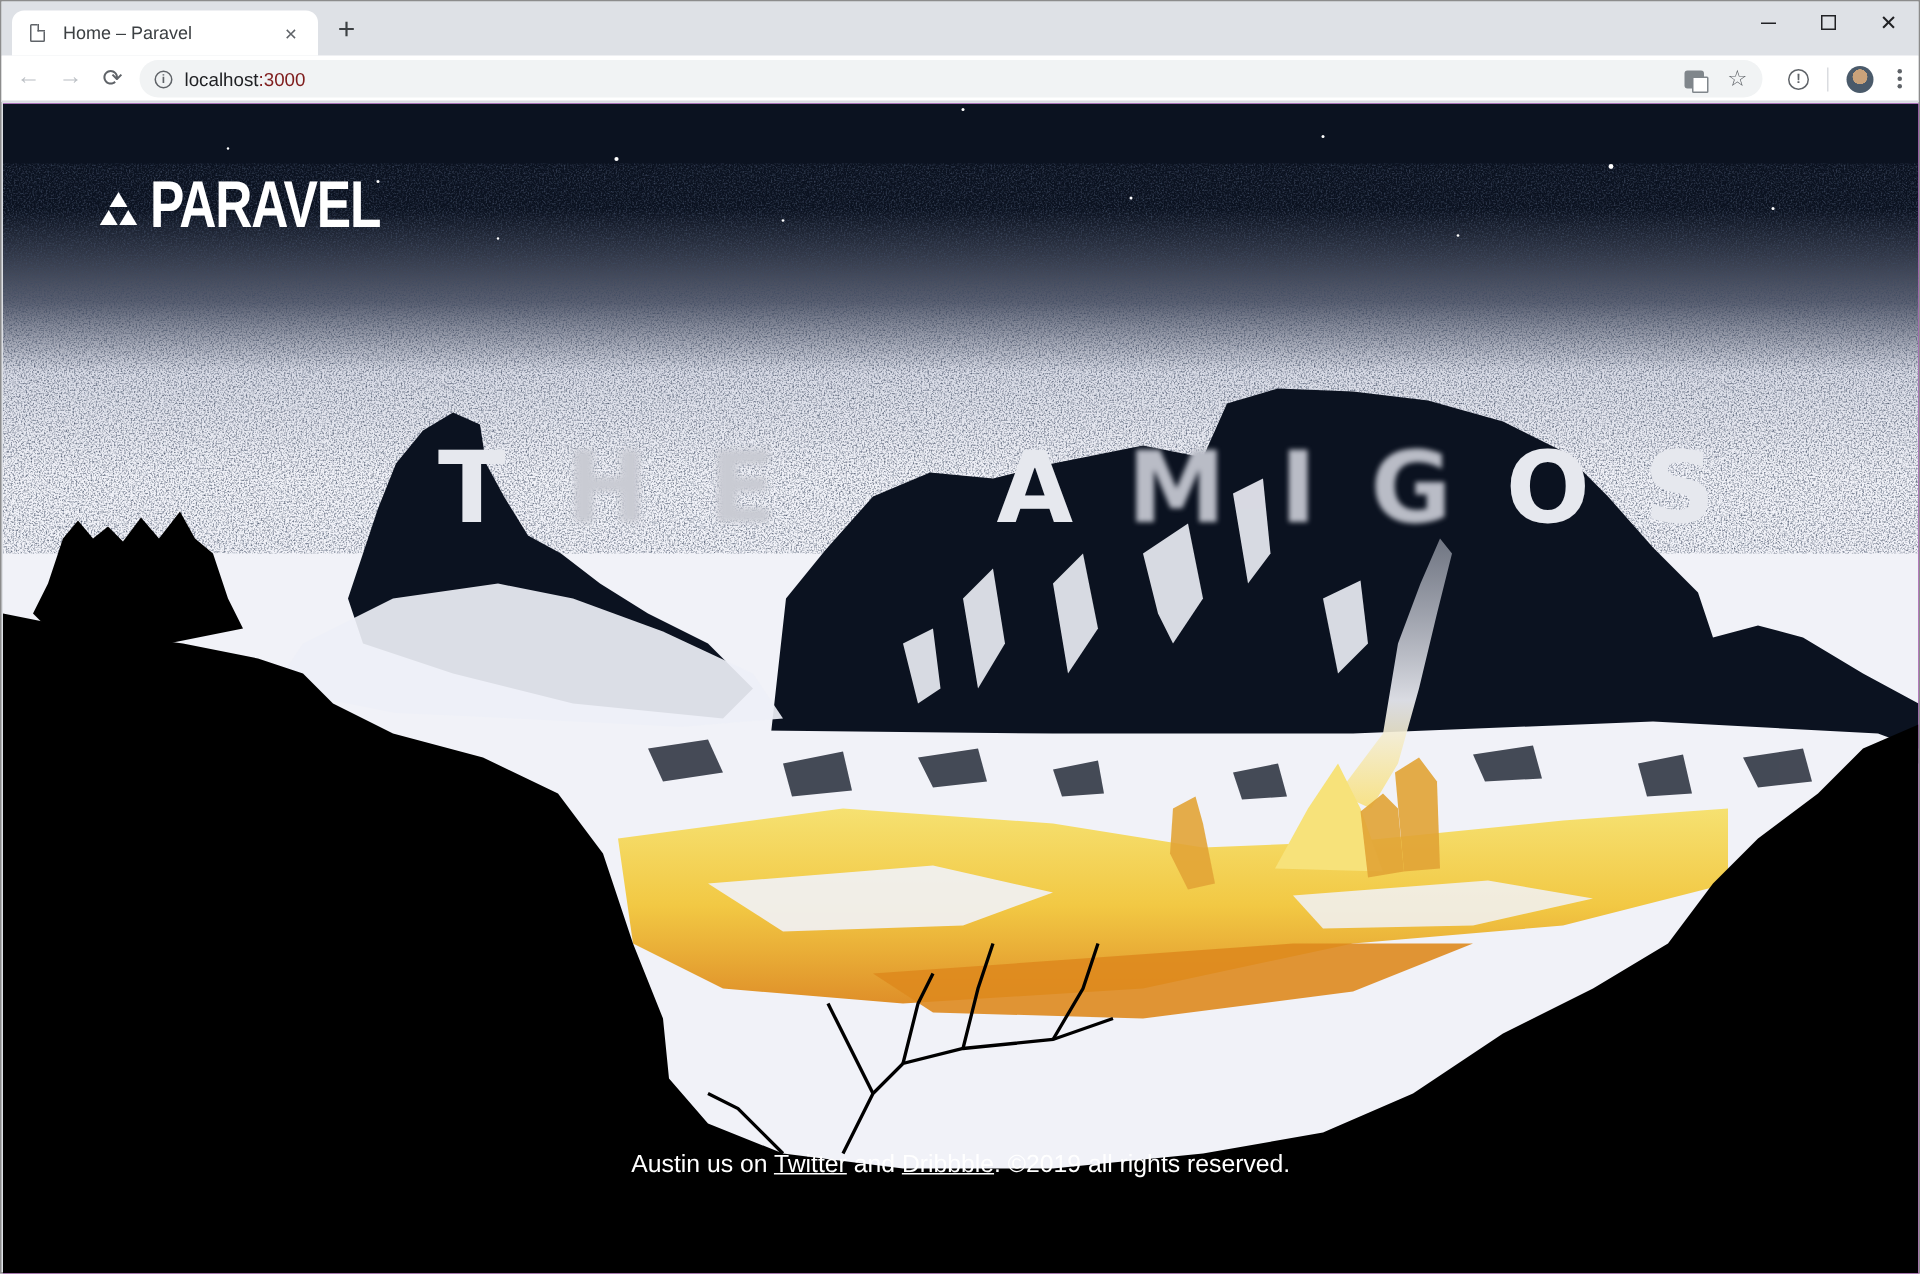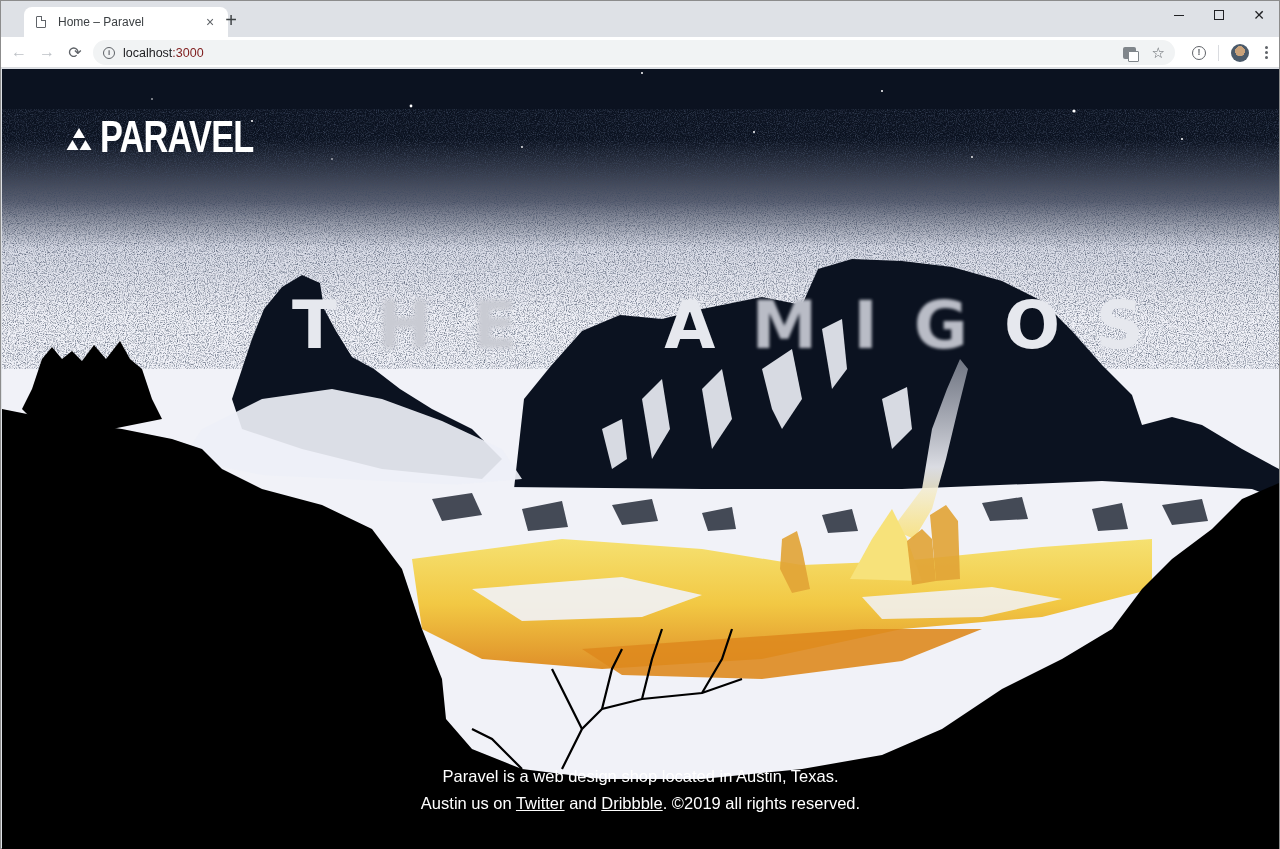--- a/index.html
+++ b/index.html
@@ -1,21 +1,21 @@
 <!DOCTYPE html>
 <html><head>
   <meta charset="utf-8">
   <style>
     * { box-sizing: border-box; margin: 0; padding: 0; }
     html, body { width: 1280px; height: 849px; overflow: hidden; background: #fff; font-family: "Liberation Sans", sans-serif; }
 
     
     .window { position: absolute; left: 0; top: 0; width: 1280px; height: 849px; border: 1px solid #8c8c8c; background: #dee1e6; }
     .tabstrip { position: absolute; left: 0; top: 0; width: 100%; height: 36px; background: #dee1e6; }
-    .tab { position: absolute; left: 23px; top: 6px; width: 204px; height: 30px; background: #fff; border-radius: 8px 8px 0 0; display: flex; align-items: center; padding: 0 10px 0 12px; }
+    .tab { position: absolute; left: 7px; top: 6px; width: 204px; height: 30px; background: #fff; border-radius: 8px 8px 0 0; display: flex; align-items: center; padding: 0 10px 0 12px; }
     .tab .page-icon { width: 10px; height: 12px; border: 1.2px solid #5f6368; border-radius: 1px; position: relative; margin-right: 12px; }
     .tab .page-icon::after { content: ""; position: absolute; right: -1px; top: -1px; width: 4px; height: 4px; background: #fff; border-left: 1.2px solid #5f6368; border-bottom: 1.2px solid #5f6368; }
     .tab .tab-title { font-size: 12px; color: #3c4043; flex: 1; white-space: nowrap; }
     .tab .tab-close { font-size: 14px; color: #5f6368; width: 16px; text-align: center; cursor: pointer; }
     .new-tab { position: absolute; left: 220px; top: 9px; width: 20px; height: 20px; font-size: 20px; line-height: 20px; color: #3c4043; text-align: center; }
     .win-controls { position: absolute; right: 0; top: 0; height: 28px; display: flex; }
     .win-btn { width: 40px; height: 28px; display: flex; align-items: center; justify-content: center; color: #202124; font-size: 14px; }
     .win-min { width: 10px; height: 1px; background: #202124; }
     .win-max { width: 10px; height: 10px; border: 1px solid #202124; }
 
@@ -213,17 +213,16 @@
         <span class="logo-text">PARAVEL</span>
       </div>
     </header>
 
     <h1 class="hero-title">
       <span class="w1"><span>T</span><span class="blur">HE</span></span>
       <span class="w2"><span>A</span><span class="blur">MIG</span><span>OS</span></span>
     </h1>
 
     <footer class="site-footer">
-      <p>Paravel is a web design shop located in Austin, Texas.</p>
       <p><span>Austin us on </span><a>Twitter</a><span> and </span><a>Dribbble</a><span>. ©2019 all rights reserved.</span></p>
     </footer>
   </div>
 </div>
 
 </body></html>

